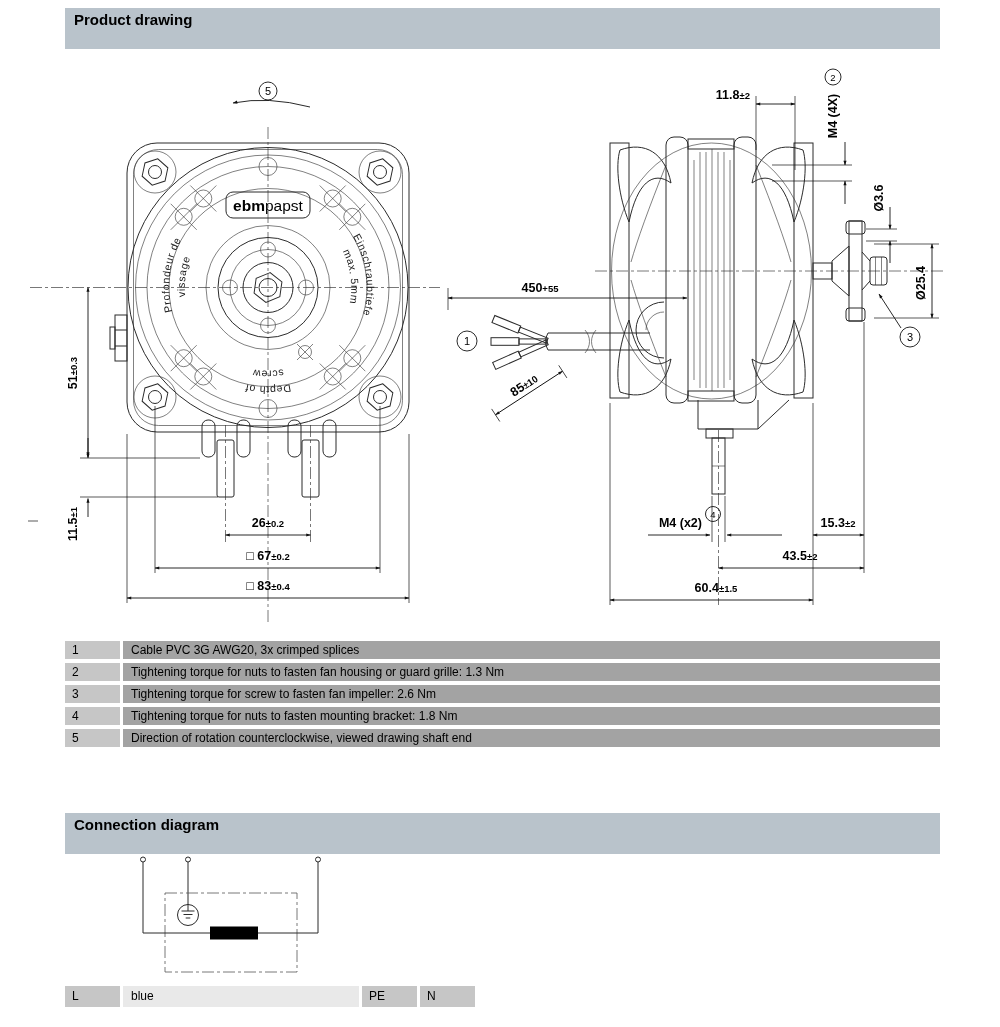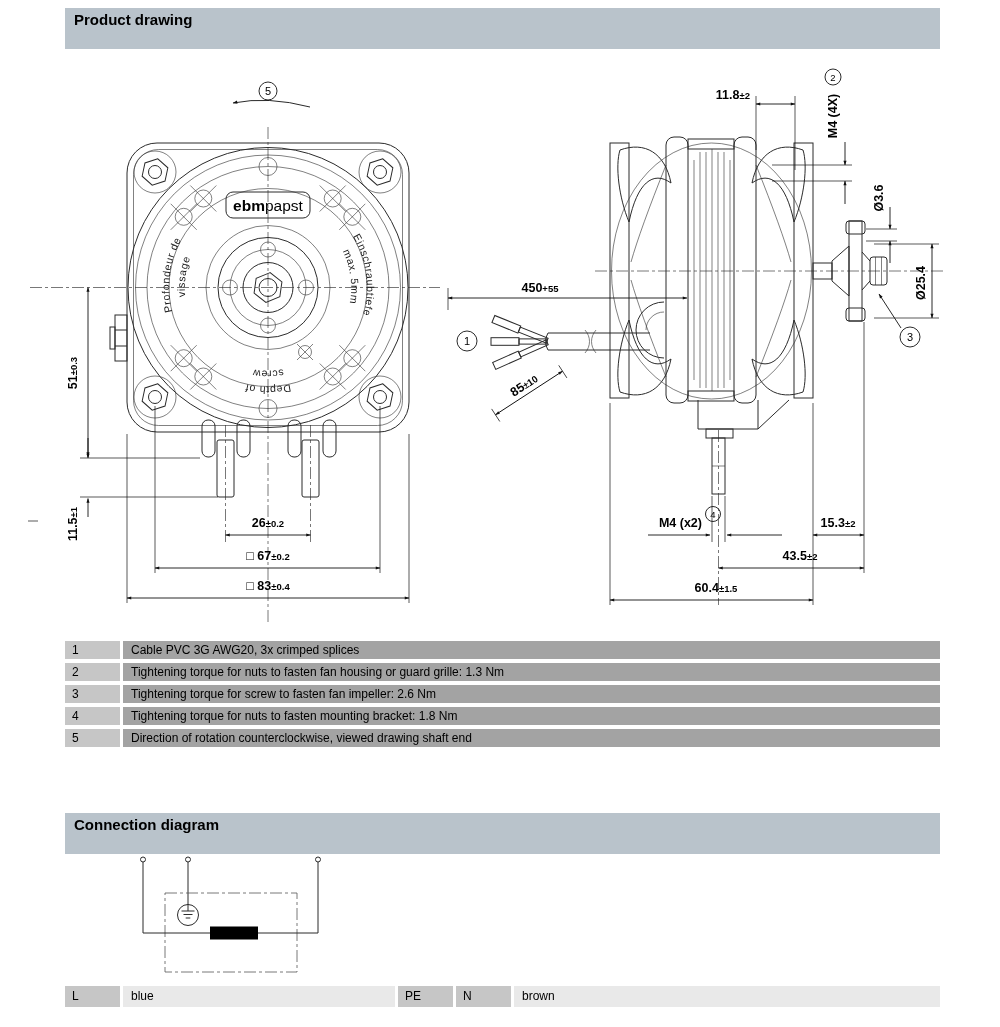--- a/index.html
+++ b/index.html
@@ -32,21 +32,21 @@
 
   
   .notes { position:absolute; left:65px; top:641px; width:875px; }
   .note-row { display:flex; gap:3px; margin-bottom:4px; height:18px; font-size:12px; }
   .note-num { width:55px; background:#c6c6c6; line-height:18px; padding-left:7px; box-sizing:border-box; flex:none; }
   .note-text{ flex:1; background:#a3a3a3; line-height:18px; padding-left:8px; }
 
   
   .color-table { position:absolute; left:65px; top:986px; width:875px; display:flex; gap:3px; height:21px; font-size:12px; }
   .ct-key { width:55px; background:#c6c6c6; line-height:21px; padding-left:7px; box-sizing:border-box; flex:none; }
-  .ct-val { width:272px; background:#e9e9e9; line-height:21px; padding-left:8px; box-sizing:border-box; flex:none; }
+  .ct-val { width:236px; background:#e9e9e9; line-height:21px; padding-left:8px; box-sizing:border-box; flex:none; }
   .ct-val.last { flex:1; width:auto; }
 </style>
 </head>
 <body>
 
 <div class="section-header" id="hdr-product">Product drawing</div>
 
 <svg id="drawing-svg" width="1000" height="1027" viewBox="0 0 1000 1027">
   <defs>
     <marker id="ar" viewBox="0 0 10 10" refX="9.5" refY="5" markerWidth="12" markerHeight="5" orient="auto-start-reverse">
@@ -411,14 +411,13 @@
   </div>
 </div>
 
 <div class="section-header" id="hdr-connection">Connection diagram</div>
 
 <div class="color-table">
   <div class="ct-key">L</div>
   <div class="ct-val">blue</div>
   <div class="ct-key">PE</div>
   <div class="ct-key">N</div>
-  <div class="ct-val last">brown</div>
 </div>
 
 </body></html>

